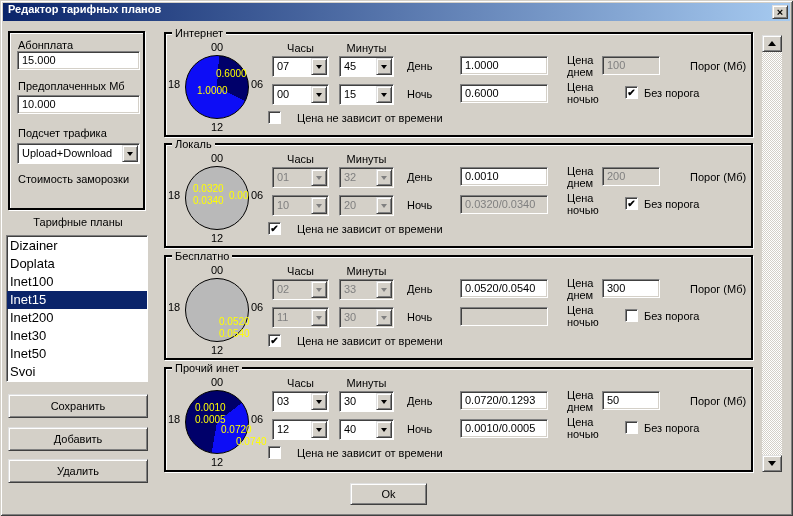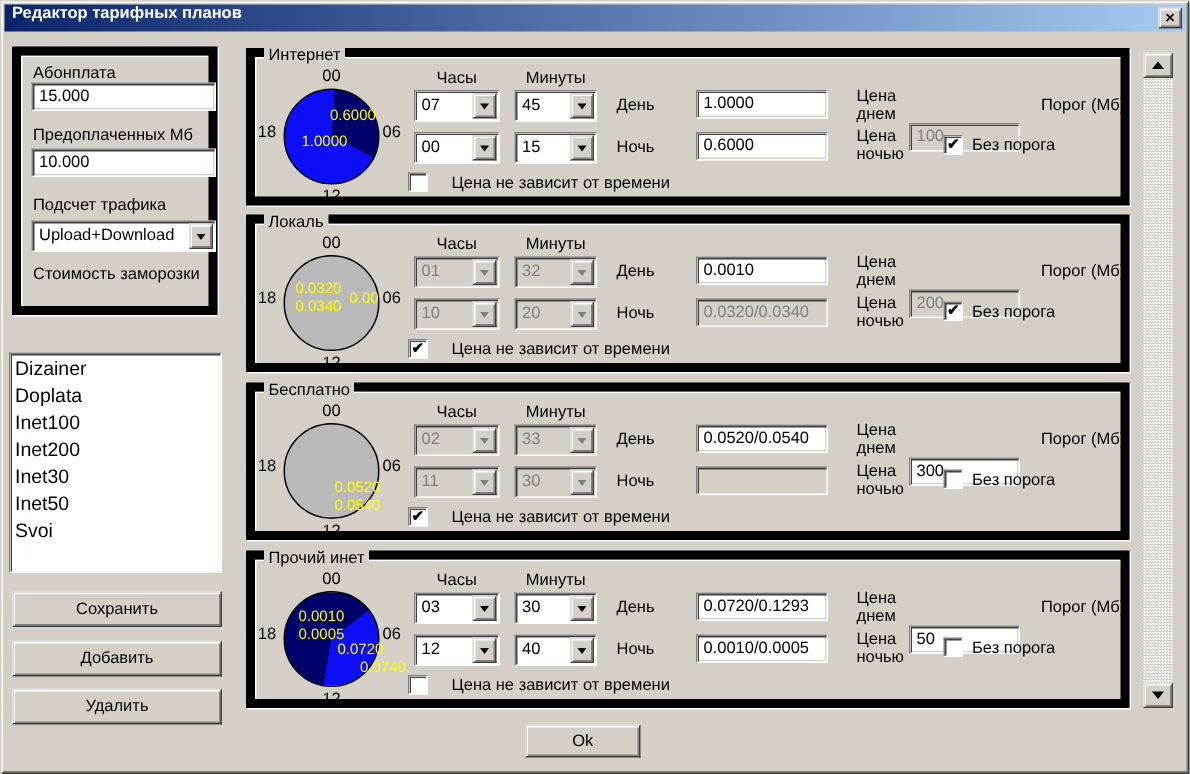--- a/index.html
+++ b/index.html
@@ -37,21 +37,21 @@
     display:flex; align-items:center; justify-content:center;
   }
   .tbox {
     position:absolute; background:#fff;
     border:1px solid; border-color:#808080 #fff #fff #808080;
     box-shadow: inset 1px 1px 0 #404040, inset -1px -1px 0 #d4d0c8;
     padding-left:4px; line-height:17px; height:19px; overflow:hidden; white-space:nowrap;
   }
   .tbox.disabled { background:#d4d0c8; color:#808080; }
   .gb {
-    position:absolute; border:6px solid #000000;
+    position:absolute; border:2px solid #000000;
     box-shadow: inset 1px 1px 0 #fff, 1px 1px 0 #fff;
   }
   .gcap { position:absolute; top:-7px; left:6px; background:#d4d0c8; padding:0 3px; white-space:nowrap; }
   .lbl { position:absolute; white-space:nowrap; }
   
   .combo {
     position:absolute; height:21px; background:#fff;
     border:1px solid; border-color:#808080 #fff #fff #808080;
     box-shadow: inset 1px 1px 0 #404040;
   }
@@ -109,21 +109,21 @@
   .cb-dh { left:106px; top:22px; width:57px; }
   .cb-dm { left:173px; top:22px; width:55px; }
   .cb-nh { left:106px; top:50px; width:57px; }
   .cb-nm { left:173px; top:50px; width:55px; }
   .rday   { left:241px; top:26px; }
   .rnight { left:241px; top:54px; }
   .pday   { left:294px; top:22px; width:88px; }
   .pnight { left:294px; top:50px; width:88px; }
   .plab   { position:absolute; left:401px; width:42px; line-height:12px; }
   .plday  { top:20px; } .plnight { top:47px; }
-  .thr    { left:436px; top:22px; width:74px;margin-top:22px; }
+  .thr    { left:436px; top:22px; width:58px; }
   .tlab   { left:524px; top:26px; }
   .nothr  { left:459px; top:52px; }
   .tind   { left:102px; top:77px;gap:16px; }
   
   .vsb { position:absolute; left:762px; top:35px; width:20px; height:437px; }
   .sb-track {
     position:absolute; left:0; right:0; top:17px; bottom:17px;
     background: repeating-conic-gradient(#fff 0% 25%, #d4d0c8 0% 50%);
     background-size: 2px 2px;
   }
@@ -154,25 +154,27 @@
     <span class="lbl" style="top:94px">Подсчет трафика</span>
     <div class="combo" style="top:110px">
       <span class="cval">Upload+Download</span>
       <span class="cbtn">
           <i class="tri"></i>
         </span>
     </div>
     <span class="lbl" style="top:140px">Стоимость заморозки</span>
   </div>
 
+  <div class="plans-label">Тарифные планы</div>
 
   <div class="listbox">
     <div class="list-item">Dizainer</div>
     <div class="list-item">Doplata</div>
     <div class="list-item">Inet100</div>
+    <div class="list-item selected">Inet15</div>
     <div class="list-item">Inet200</div>
     <div class="list-item">Inet30</div>
     <div class="list-item">Inet50</div>
     <div class="list-item">Svoi</div>
   </div>
 
   <div class="b3d side-btn" style="top:394px">Сохранить</div>
   <div class="b3d side-btn" style="top:427px">Добавить</div>
   <div class="b3d side-btn" style="top:459px">Удалить</div>
 

